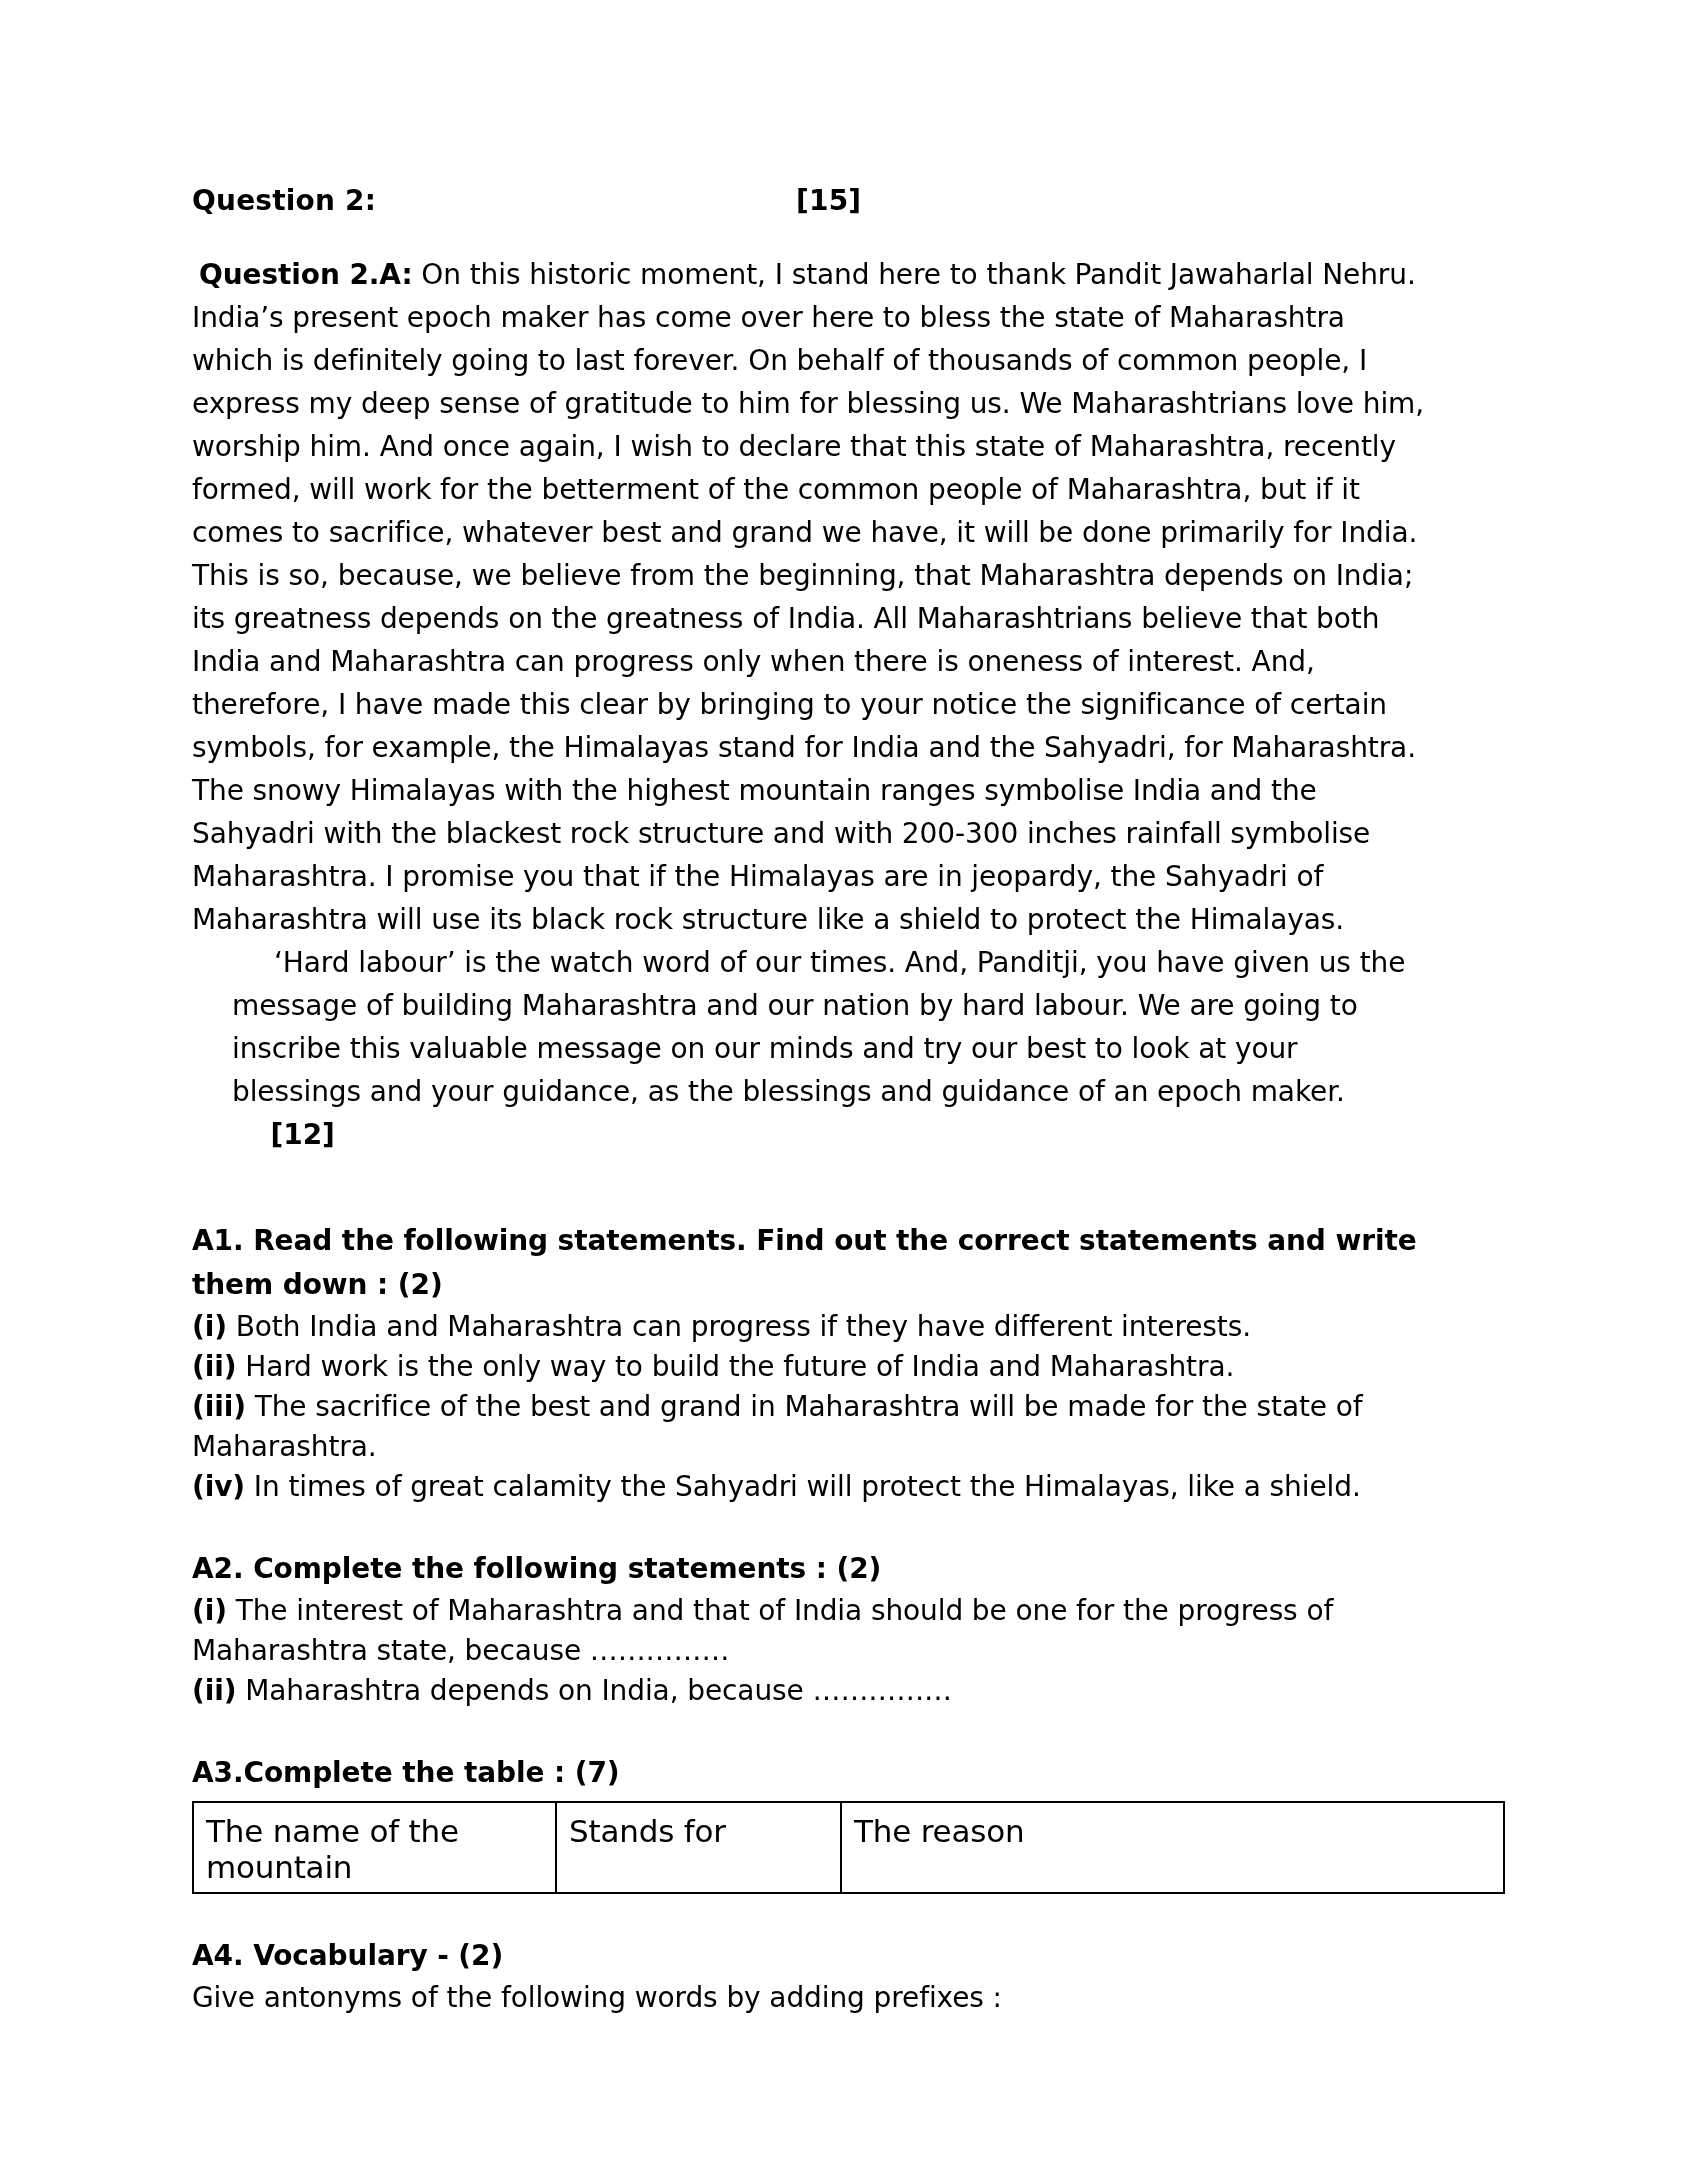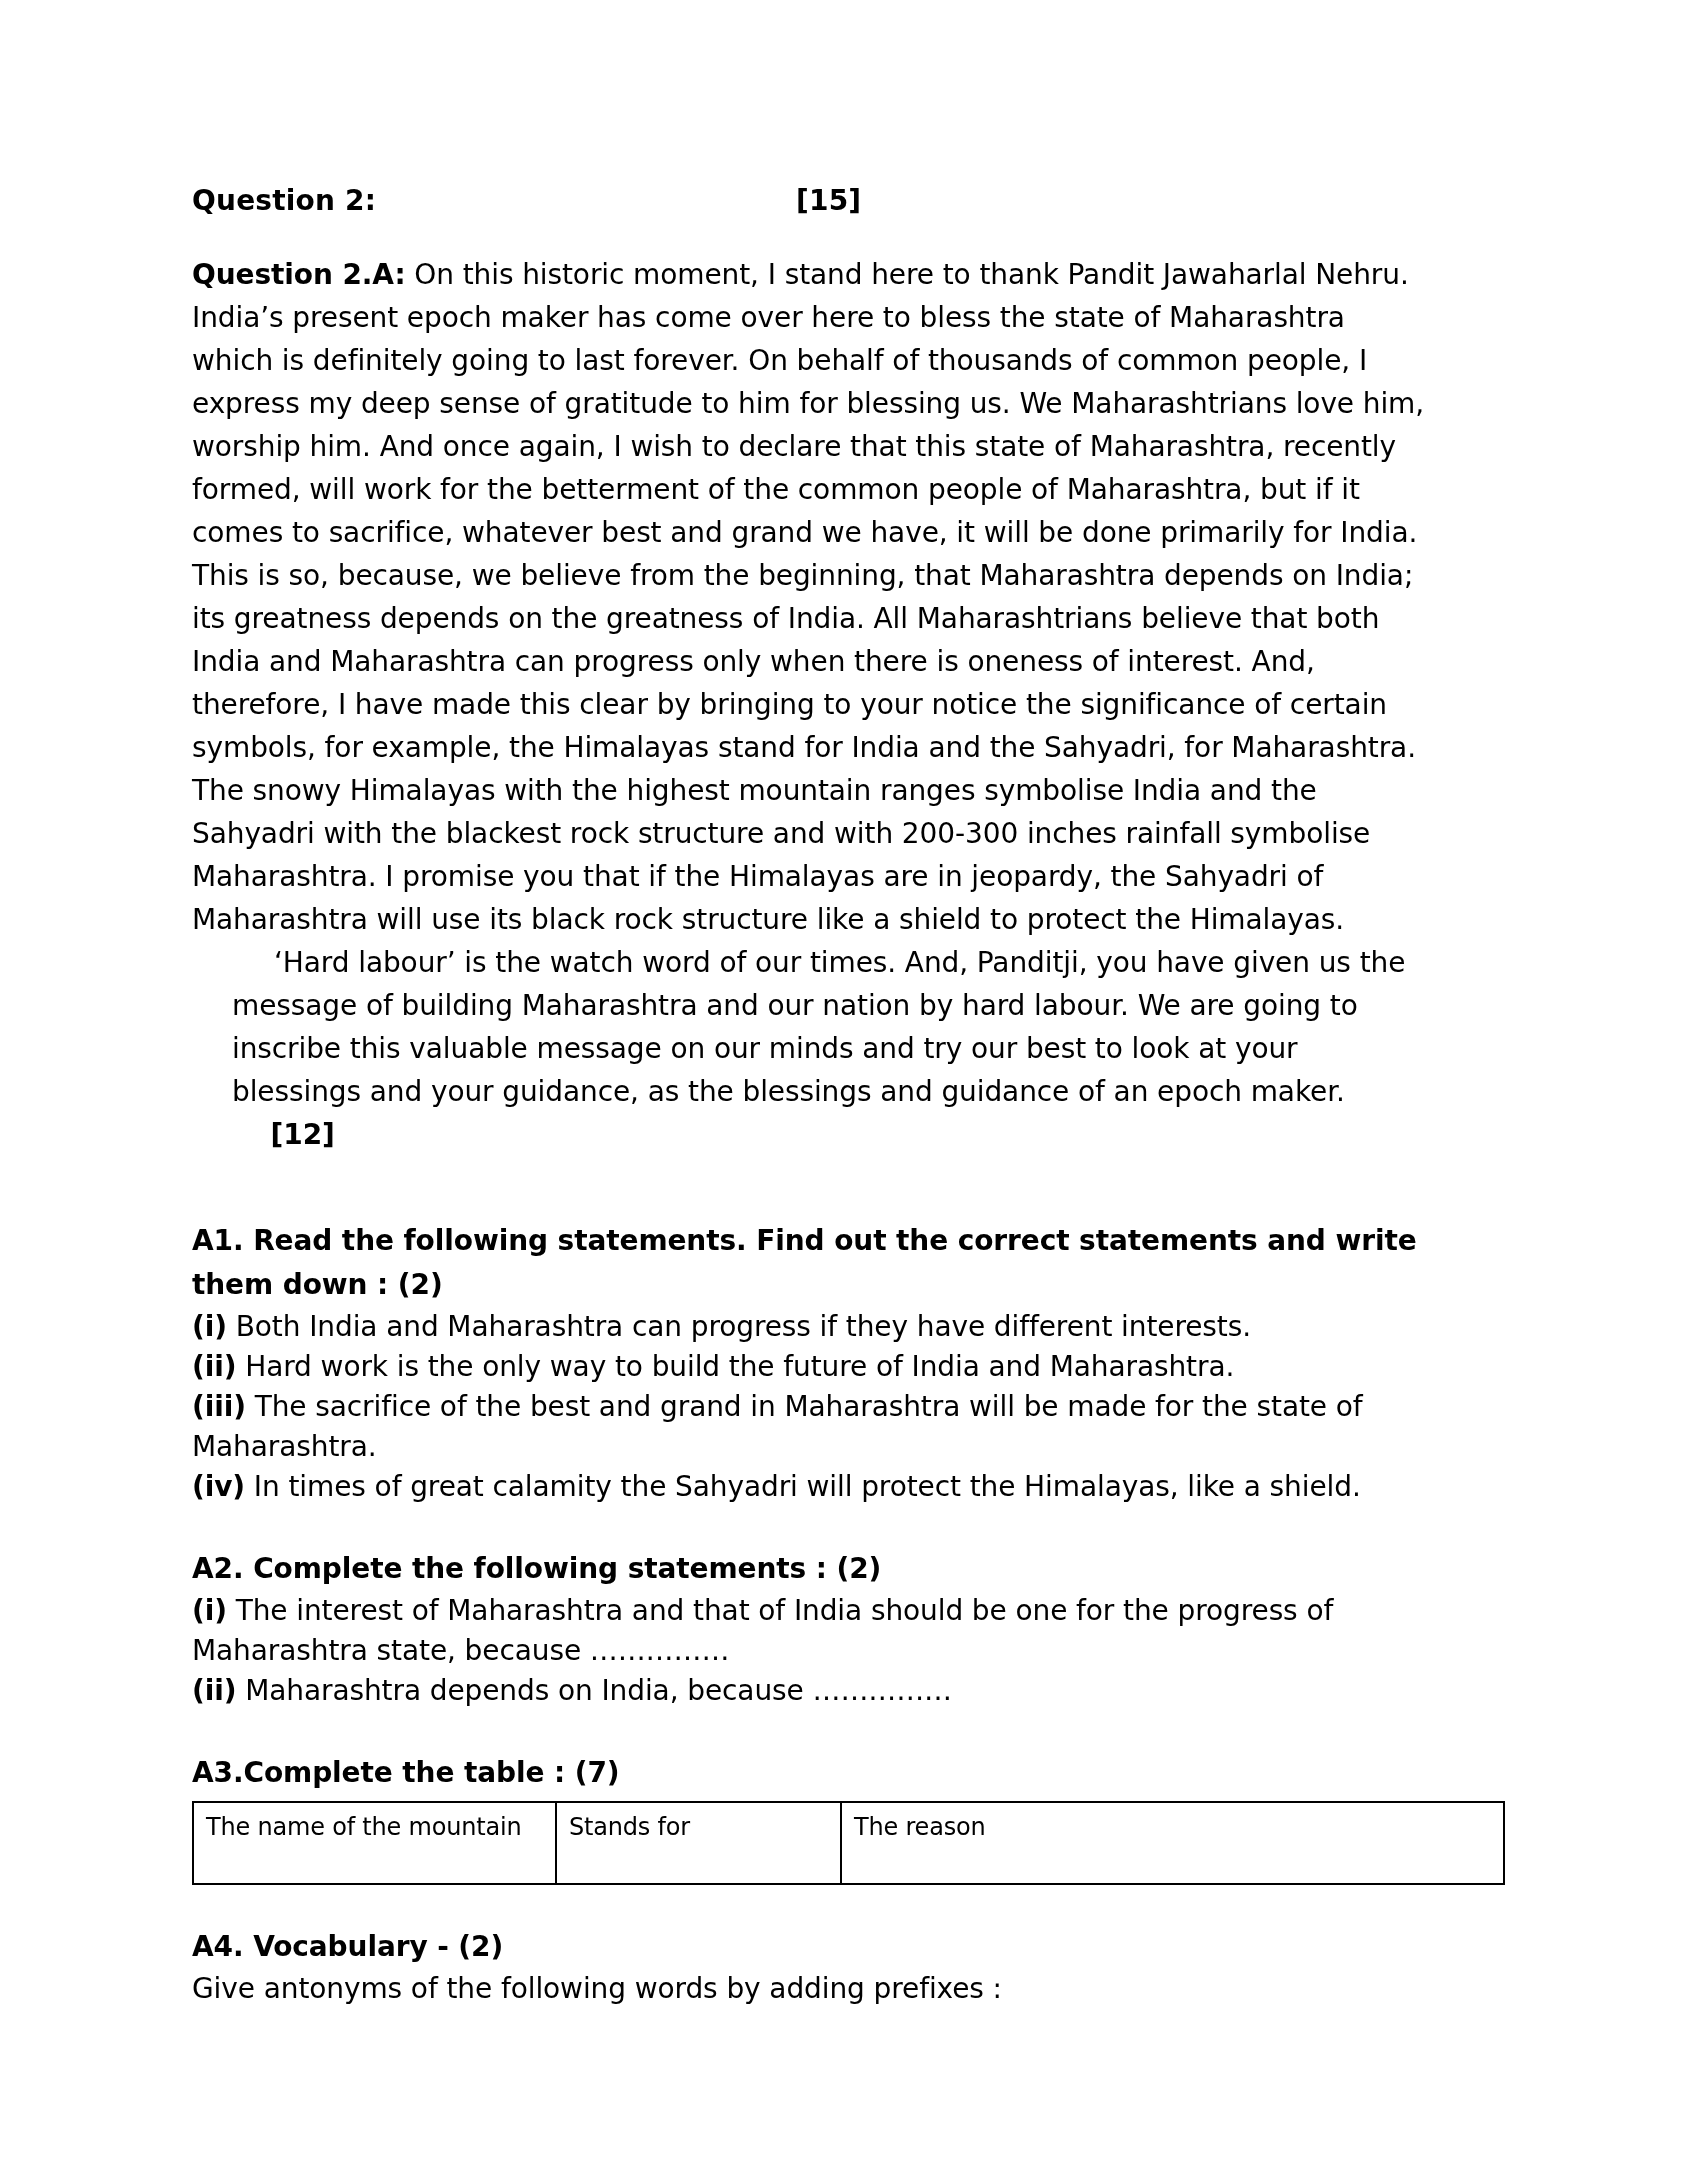--- a/index.html
+++ b/index.html
@@ -42,21 +42,21 @@
   .q-header .q-title { width: 604px; }
   .q-header .q-marks { font-weight: bold; }
 
   
   .passage {
     font-size: 28px;
     line-height: 43px;
     text-align: left;
     letter-spacing: -0.1px;
   }
-  .passage .lead { font-weight: bold; }
+  .passage .lead { font-weight: bold; margin-left: 7px; }
   .para-indent { text-indent: 42px; margin-left: 40px; }
   .marks-inline {
     font-weight: bold;
     white-space: pre;
   }
 
   .gap-lg { height: 63px; }
   .gap-md { height: 40px; }
 
   
@@ -75,23 +75,23 @@
 
   
   table.a3-table {
     border-collapse: collapse;
     width: 1233px;
     margin-top: 6px;
     table-layout: fixed;
   }
   table.a3-table td {
     border: 2.5px solid #000000;
-    font-size: 24px;
+    font-size: 31px;
     letter-spacing: -0.2px;
-    padding: 10px 12px 24px 12px;
+    padding: 10px 12px 7px 12px;
     vertical-align: top;
     height: 46px;
   }
   table.a3-table td.c1 { width: 337px; }
   table.a3-table td.c2 { width: 259px; }
   table.a3-table td.c3 { width: 637px; }
 </style>
 </head>
 <body>
 

